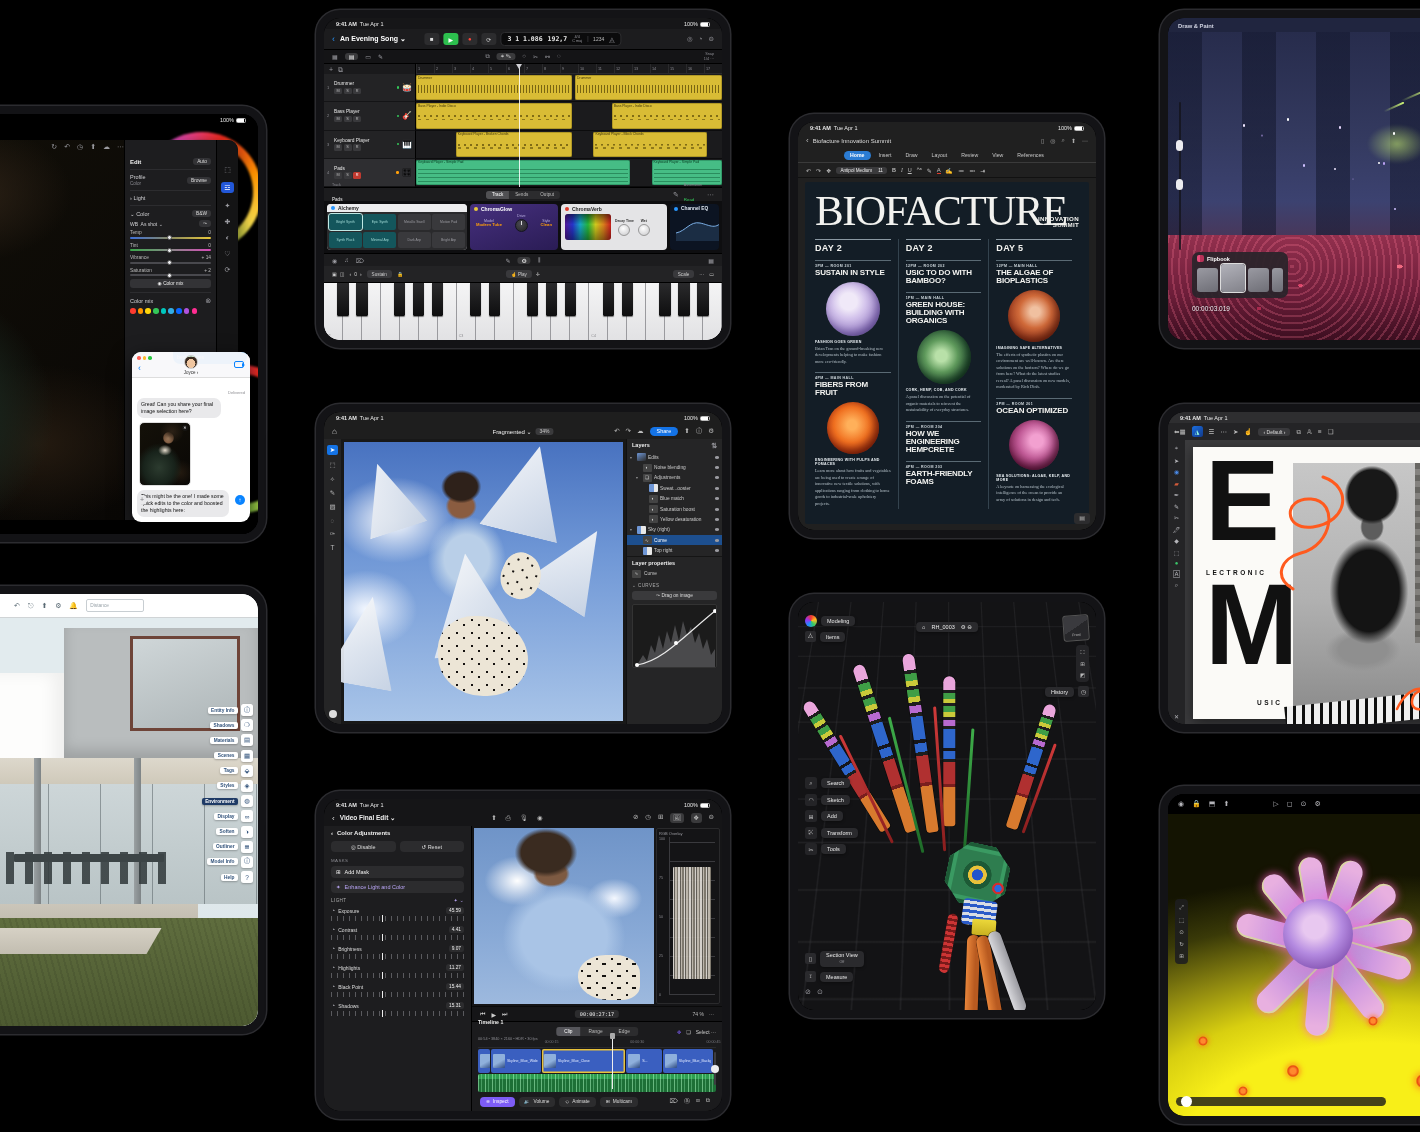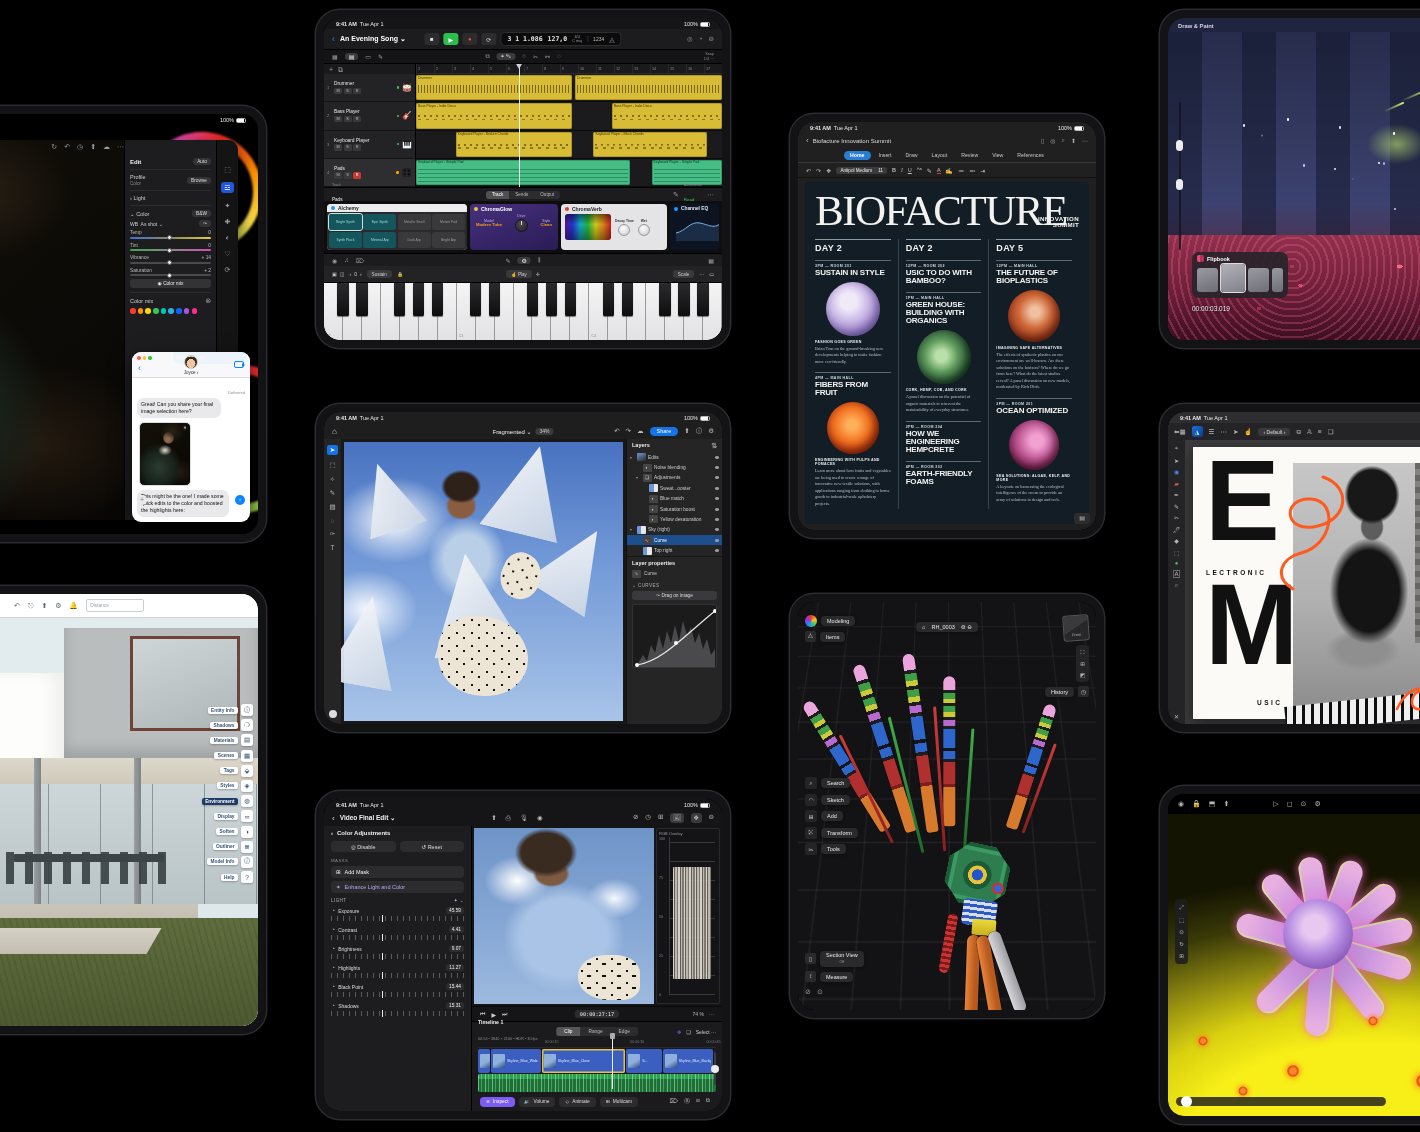--- a/index.html
+++ b/index.html
@@ -587,21 +587,21 @@
       <div class="lg-title">
         <span class="bk">‹</span>
         <span class="tt"><span>An Evening Song</span> ⌄</span>
         <div class="lg-trans">
           <span class="lg-tb">■</span>
           <span class="lg-tb play">▶</span>
           <span class="lg-tb rec">●</span>
           <span class="lg-tb">⟳</span>
           <span class="lg-lcd">
             <span class="b">3 1 1.086</span>
-            <span class="b">127,0</span>
+            <span class="b">192,7</span>
             <span class="s"><span>4/4</span><br><span>C maj</span></span>
             <span class="c">1234</span>
             <span class="ic">◬</span>
           </span>
         </div>
         <div class="lg-ticons">
           <span>◎</span>
           <span>◔</span>
           <span>⊖</span>
         </div>
@@ -1016,21 +1016,21 @@
             <div class="wd-cap">CORK, HEMP, COB, AND CORK</div>
             <div class="wd-body">A panel discussion on the potential of organic materials to reinvent the sustainability of everyday structures.</div>
             <div class="wd-time">2PM — ROOM 204</div>
             <div class="wd-st">HOW WE ENGINEERING HEMPCRETE</div>
             <div class="wd-time">4PM — ROOM 203</div>
             <div class="wd-st">EARTH-FRIENDLY FOAMS</div>
           </div>
           <div class="wd-col">
             <div class="wd-day">DAY 5</div>
             <div class="wd-time">12PM — MAIN HALL</div>
-            <div class="wd-st">THE FUTURE OF BIOPLASTICS</div>
+            <div class="wd-st">THE ALGAE OF BIOPLASTICS</div>
             <div class="wd-img img-bio"></div>
             <div class="wd-cap">IMAGINING SAFE ALTERNATIVES</div>
             <div class="wd-body">The effects of synthetic plastics on our environment are well-known. Are there solutions on the horizon? Where do we go from here? What do the latest studies reveal? A panel discussion on new models, moderated by Rich Dinh.</div>
             <div class="wd-time">2PM — ROOM 201</div>
             <div class="wd-st">OCEAN OPTIMIZED</div>
             <div class="wd-img img-ocean"></div>
             <div class="wd-cap">SEA SOLUTIONS: ALGAE, KELP, AND MORE</div>
             <div class="wd-body">A keynote on harnessing the ecological intelligence of the ocean to provide an array of solutions in design and tech.</div>
           </div>
         </div>

